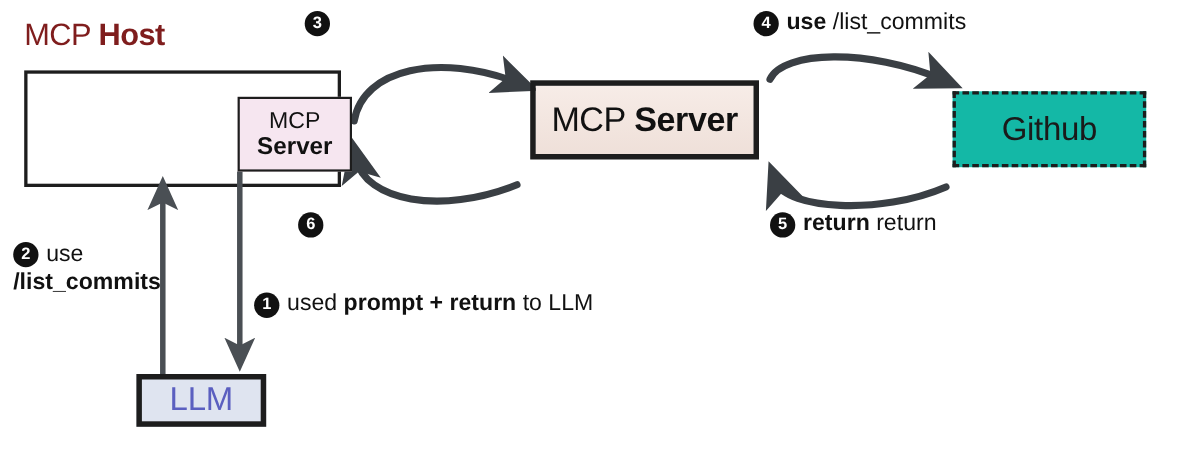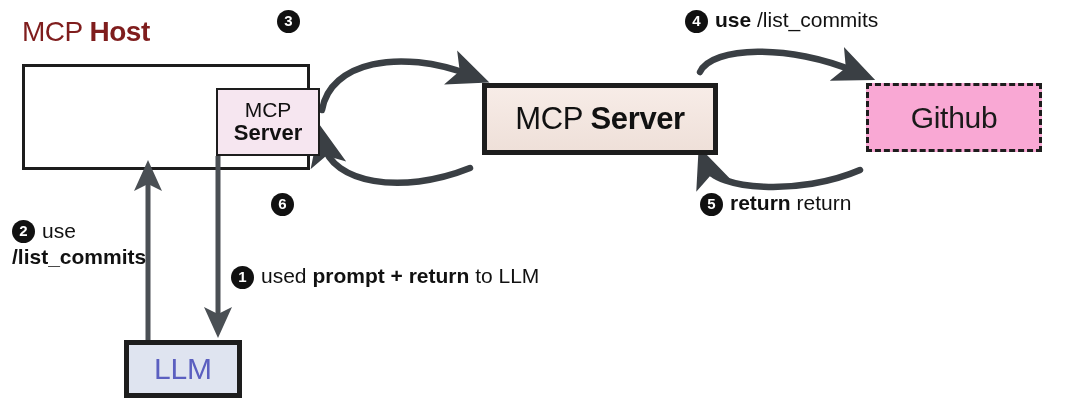--- a/index.html
+++ b/index.html
@@ -61,46 +61,46 @@
     background: #f6e6f0;
     flex-direction: column;
     z-index: 4;
     line-height: 1.05;
   }
   .client-l1 { font-size: 21px; font-weight: 400; }
   .client-l2 { font-size: 22px; font-weight: 700; }
 
   .server-box {
     left: 482px;
-    top: 83px;
-    width: 236px;
+    top: 73px;
+    width: 208px;
     height: 72px;
     border: 5px solid #1d1d1d;
     background: linear-gradient(180deg, #f7ece7 0%, #efe0d9 100%);
     z-index: 4;
   }
   .server-text { font-size: 31px; letter-spacing: -0.4px; }
   .server-text b { font-weight: 700; }
 
   .github-box {
     left: 866px;
     top: 83px;
     width: 176px;
     height: 69px;
     border: 3px dashed #1d1d1d;
-    background: #f9a8d4;
+    background: #14b8a6;
     z-index: 4;
   }
   .github-text { font-size: 30px; font-weight: 400; color: #1a1a1a; letter-spacing: -0.3px; }
 
   .llm-box {
     left: 124px;
     top: 340px;
     width: 118px;
-    height: 58px;
+    height: 48px;
     border: 5px solid #1d1d1d;
     background: #dfe4f0;
     z-index: 4;
   }
   .llm-text {
     font-size: 30px;
     font-weight: 400;
     color: #5b5fc0;
     letter-spacing: -0.2px;
   }

